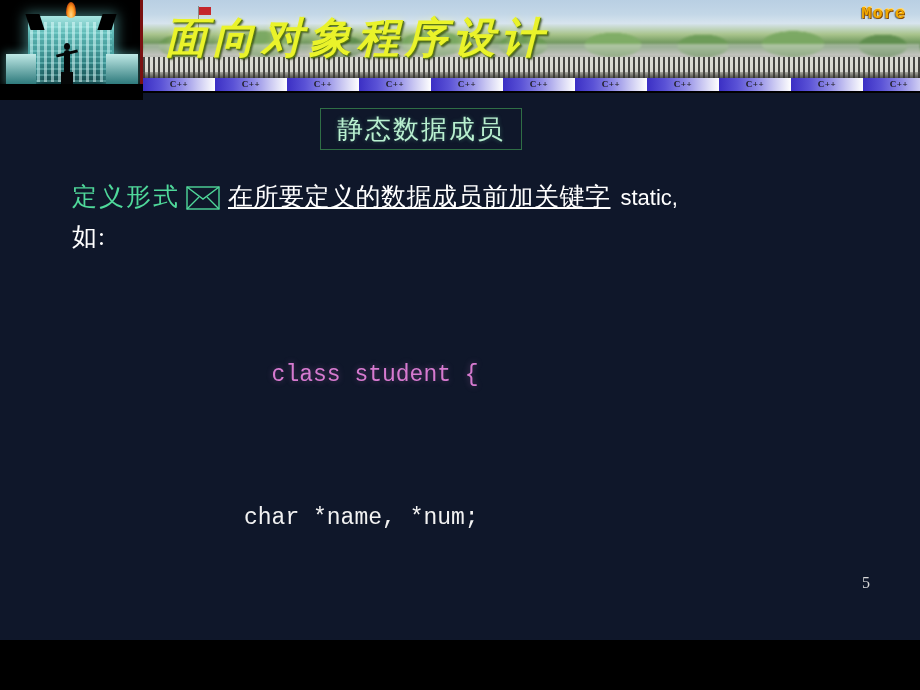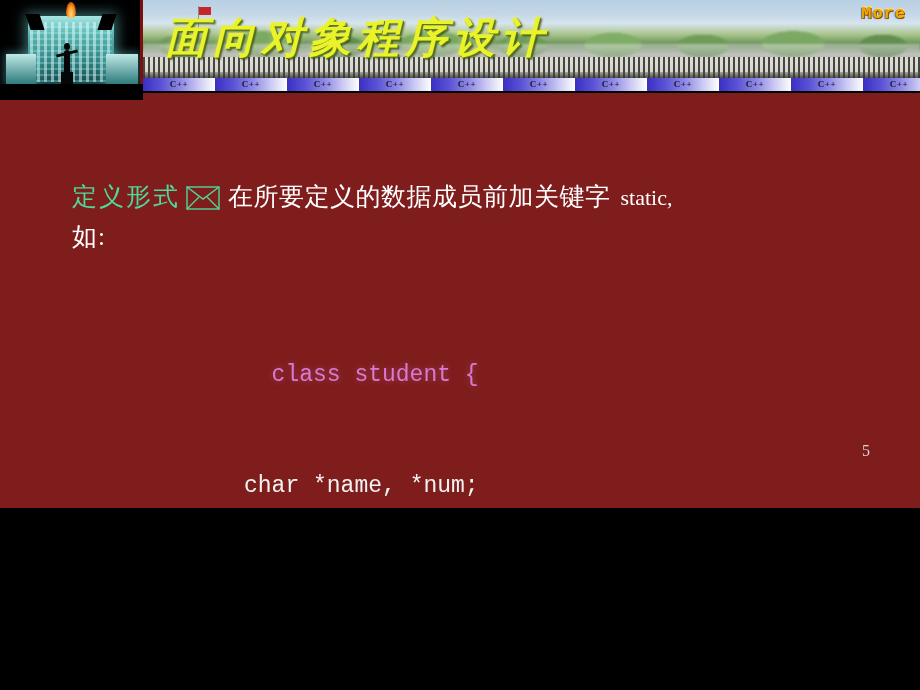--- a/index.html
+++ b/index.html
@@ -3,22 +3,22 @@
 <meta charset="utf-8">
 <style>
   html, body {
     margin: 0;
     padding: 0;
     background: #000;
   }
   #slide {
     position: relative;
     width: 920px;
-    height: 508px;
-    background: #7f1d1d;
+    height: 640px;
+    background: #0f172a;
     overflow: hidden;
     font-family: "Liberation Serif", "DejaVu Serif", serif;
   }
 
   
   #header {
     position: absolute;
     left: 0; top: 0;
     width: 920px;
     height: 100px;
@@ -291,23 +291,23 @@
   .def-label {
     color: #4fd89a;
     letter-spacing: 2px;
     margin-top: 44px;
   }
   .env-icon {
     display: inline-block;
     vertical-align: -5px;
     margin: 0 8px 0 6px;
   }
-  #def-rest { color: #ffffff; letter-spacing: .5px; }
+  #def-rest { color: #ffffff; letter-spacing: .5px; text-decoration: underline; }
   .mono-inline {
-    font-family: Liberation Serif, serif;
+    font-family: Liberation Sans, sans-serif;
     font-size: 22px;
     letter-spacing: 0;
   }
 
   #def-line2 {
     position: absolute;
     left: 72px; top: 220px;
     font-size: 25px;
     color: #ffffff;
     letter-spacing: 1px;
@@ -317,21 +317,21 @@
   #code-block {
     position: absolute;
     left: 196px; top: 283px;
     font-family: "Liberation Mono", "DejaVu Sans Mono", monospace;
     font-size: 23px;
     line-height: 37px;
     white-space: pre;
   }
   #code-block .ln { display: block; text-align: right; }
   .c-class   { color: #d77ad0; text-shadow: 0 0 6px rgba(215,122,208,.35); }
-  .c-white   { color: #f2f2f2; }
+  .c-white   { color: #f2f2f2; margin-top: 32px; }
   .c-static  { color: #e2703a; text-shadow: 0 0 6px rgba(226,112,58,.3); }
   .indent1 { display:inline-block; width: 48px; }
 
   #bottom-note {
     position: absolute;
     left: 196px; top: 498px;
     font-size: 26px;
     color: #ffffff;
     letter-spacing: 1px;
     white-space: nowrap;
@@ -398,20 +398,23 @@
         <span class="cpp-item">C++</span>
         <span class="cpp-item">C++</span>
         <span class="cpp-item">C++</span>
         <span class="cpp-item">C++</span>
         <span class="cpp-item">C++</span>
       </div>
     </div>
     <div id="header-underline"></div>
   </div>
 
+  <div id="title-box">
+    <span id="title-box-label">静态数据成员</span>
+  </div>
 
   <div id="def-line">
     <span class="def-label">定义形式</span><span class="env-icon"><svg width="34" height="24" viewBox="0 0 34 24">
           <rect x="1" y="1" width="32" height="22" fill="none" stroke="#4fd89a" stroke-width="1.4"></rect>
           <path d="M1 1 L17 13 L33 1" fill="none" stroke="#4fd89a" stroke-width="1.4"></path>
           <path d="M1 23 L13 11 M33 23 L21 11" fill="none" stroke="#4fd89a" stroke-width="1.4"></path>
         </svg></span><span id="def-rest">在所要定义的数据成员前加关键字</span><span class="mono-inline" style="margin-left:10px">static,</span>
   </div>
 
   <div id="def-line2">如:</div>

